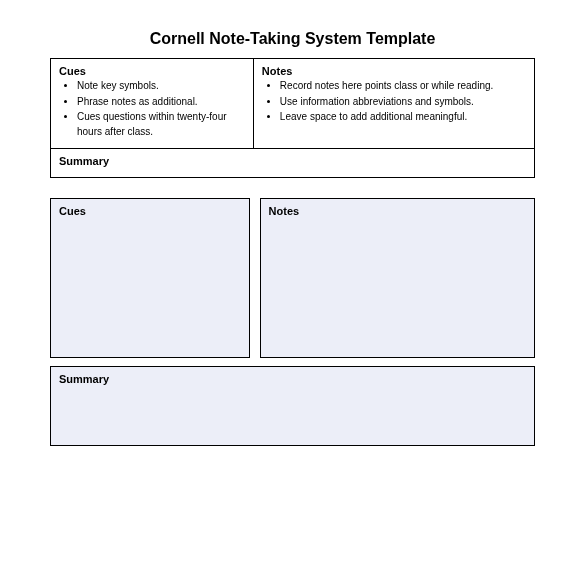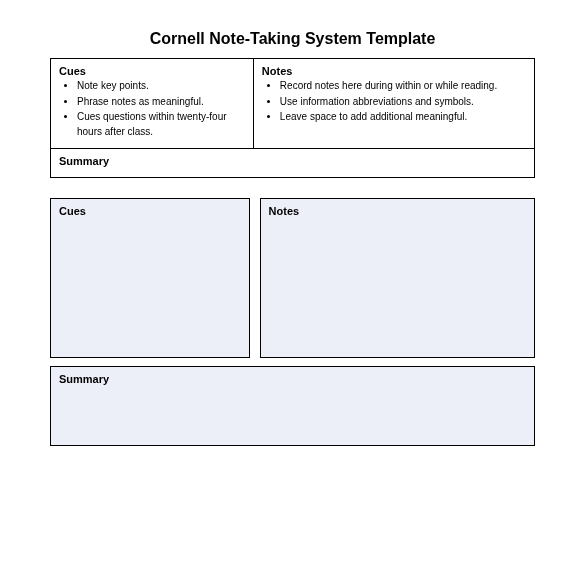--- a/index.html
+++ b/index.html
@@ -85,29 +85,29 @@
 
 <div class="page">
 
   <div class="title">Cornell Note-Taking System Template</div>
 
   <div class="example-box">
     <div class="example-top">
       <div class="example-cues">
         <div class="section-heading">Cues</div>
         <ul>
-          <li>Note key points.</li>
-          <li>Phrase notes as meaningful.</li>
+          <li>Note key symbols.</li>
+          <li>Phrase notes as additional.</li>
           <li>Cues questions within twenty-four hours after class.</li>
         </ul>
       </div>
       <div class="example-notes">
         <div class="section-heading">Notes</div>
         <ul>
-          <li>Record notes here during within or while reading.</li>
+          <li>Record notes here points class or while reading.</li>
           <li>Use information abbreviations and symbols.</li>
           <li>Leave space to add additional meaningful.</li>
         </ul>
       </div>
     </div>
     <div class="example-summary">
       <div class="section-heading">Summary</div>
     </div>
   </div>
 

